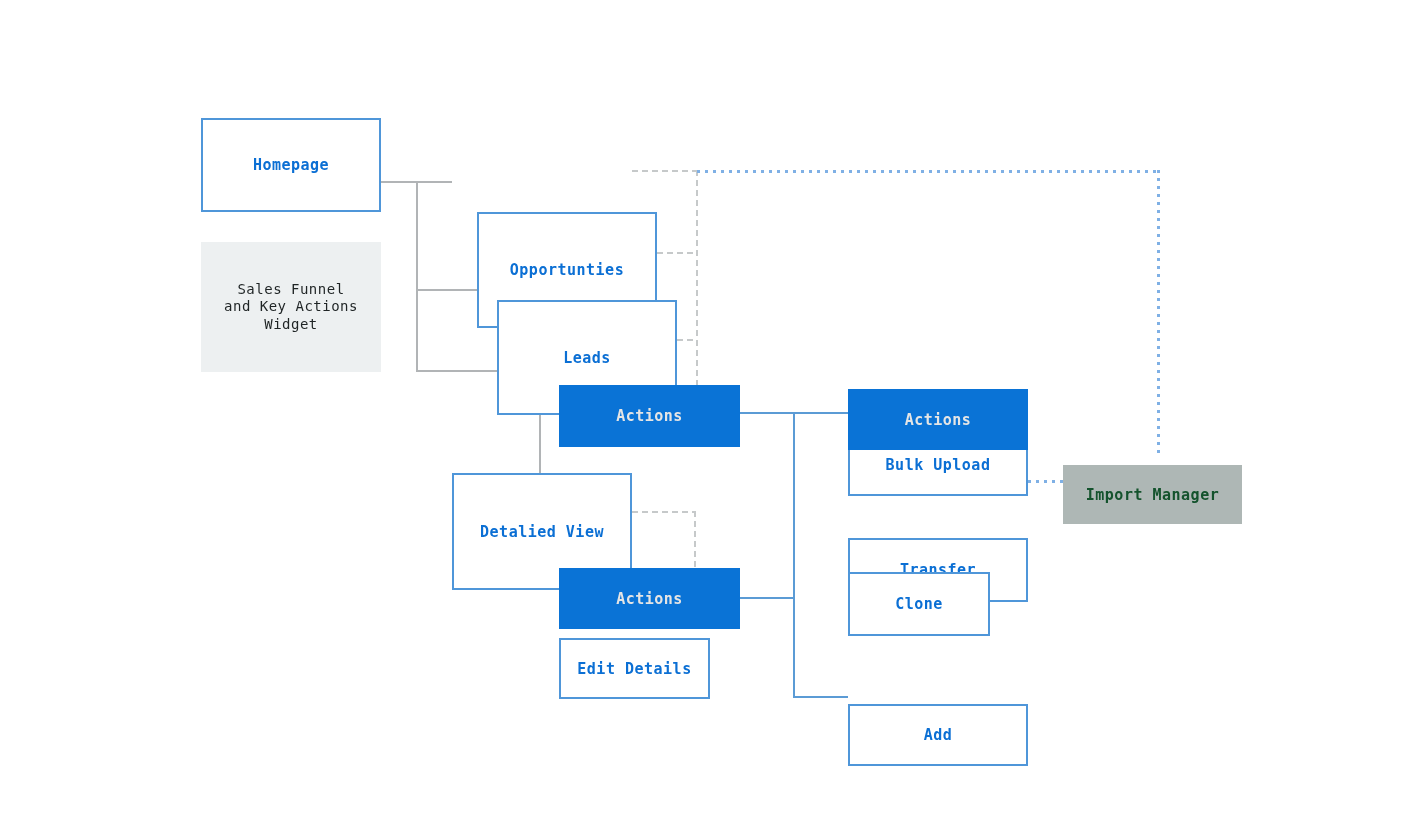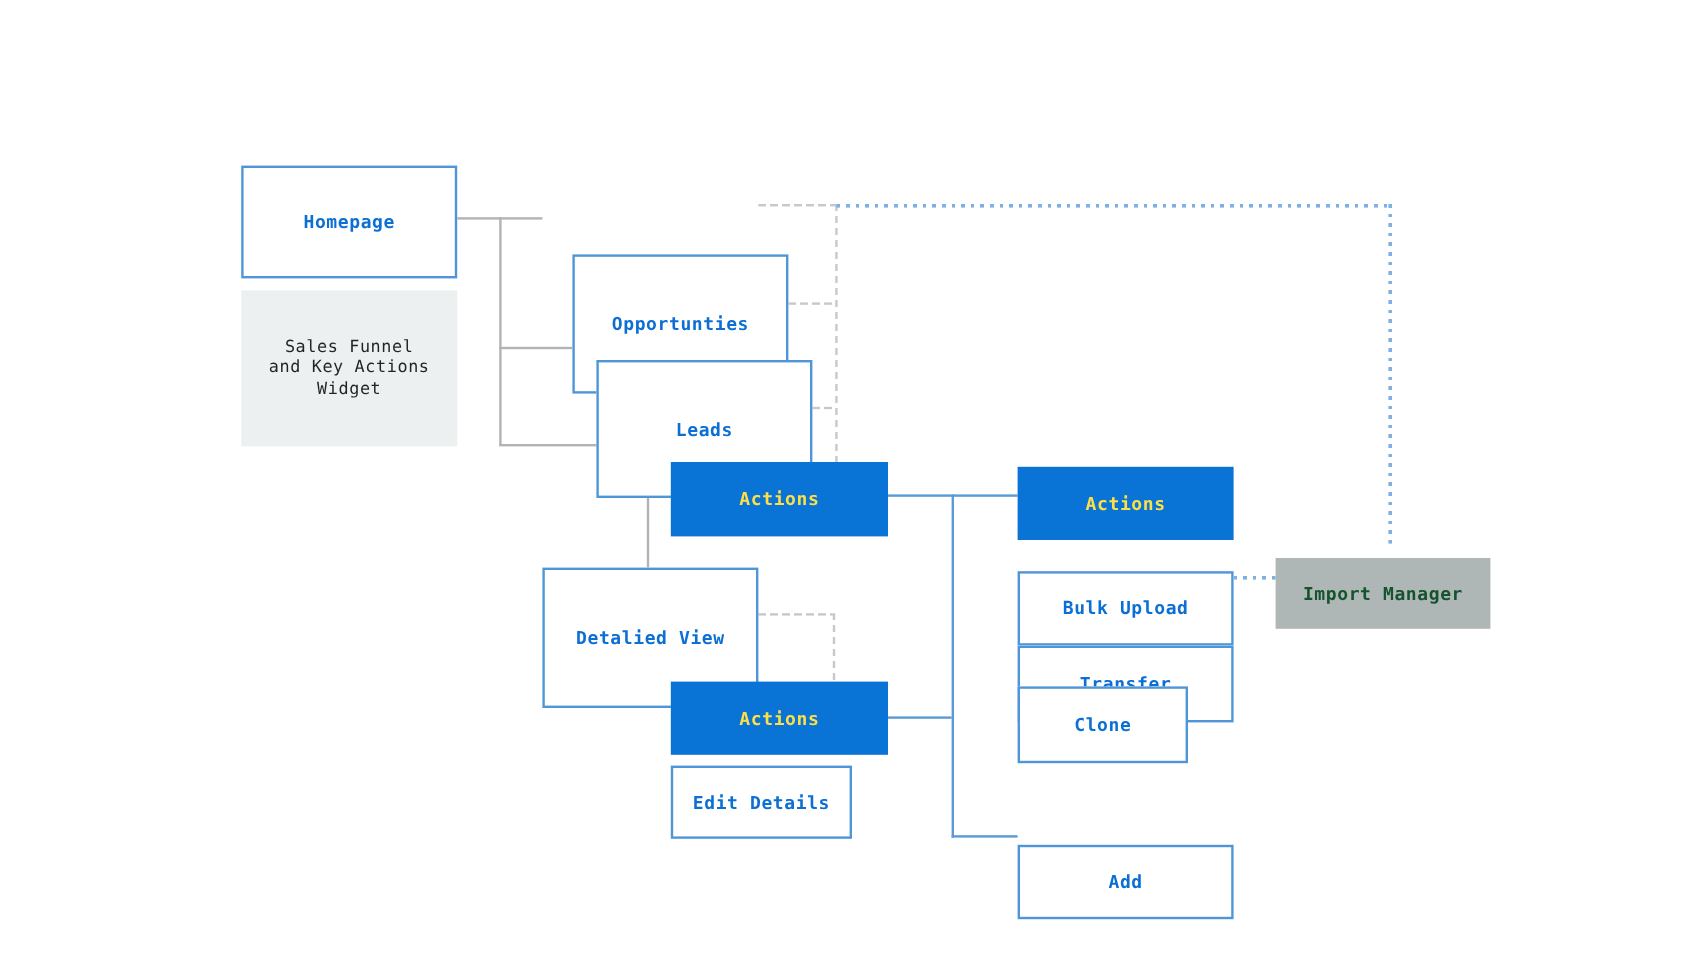--- a/index.html
+++ b/index.html
@@ -23,21 +23,21 @@
   .canvas{position:absolute;left:0;top:0;width:1407px;height:815px;}
 
   
   .node{
     position:absolute;box-sizing:border-box;
     display:flex;align-items:center;justify-content:center;
     font-weight:bold;font-size:15px;letter-spacing:.5px;
     text-align:center;
   }
   .node.outline{background:#ffffff;border:2px solid var(--border-blue);color:var(--label-blue);}
-  .node.filled{background:var(--accent-blue);color:#fde047;border:none;align-items:center;}
+  .node.filled{background:var(--accent-blue);color:#e5e5e5;border:none;align-items:center;}
   .node.grayfill{background:var(--import-bg);color:#14532d;border:none;margin-top:12px;}
   .panel{
     position:absolute;box-sizing:border-box;background:var(--widget-bg);
     display:flex;flex-direction:column;align-items:center;justify-content:center;
     color:var(--text-dark);font-size:14px;font-weight:400;line-height:1.25;
     letter-spacing:.5px;text-align:center;
   }
 
   
   .ln{position:absolute;z-index:1;}
@@ -73,21 +73,21 @@
 
   <div class="ln h-dot" style="left:697px;top:170px;width:462px"></div>
   <div class="ln v-dot" style="left:1157px;top:170px;height:283px"></div>
   <div class="ln h-dot" style="left:1028px;top:480px;width:35px"></div>
 
   <div class="ln h-blue" style="left:740px;top:412px;width:108px"></div>
   <div class="ln h-blue" style="left:740px;top:597px;width:53px"></div>
   <div class="ln v-blue" style="left:793px;top:412px;height:286px"></div>
   <div class="ln h-blue" style="left:793px;top:696px;width:55px"></div>
 
-  <div class="node outline z2" style="left:201px;top:138px;width:180px;height:94px">
+  <div class="node outline z2" style="left:201px;top:118px;width:180px;height:94px">
     <span>Homepage</span>
   </div>
 
   <div class="panel z2" style="left:201px;top:242px;width:180px;height:130px">
     <span>Sales Funnel</span>
     <span>and Key Actions</span>
     <span>Widget</span>
   </div>
 
 
@@ -111,21 +111,21 @@
     <span>Actions</span>
   </div>
 
   <div class="node outline z2" style="left:559px;top:638px;width:151px;height:61px">
     <span>Edit Details</span>
   </div>
 
   <div class="node filled z3" style="left:848px;top:389px;width:180px;height:61px">
     <span>Actions</span>
   </div>
-  <div class="node outline z2" style="left:848px;top:476px;width:180px;height:62px">
+  <div class="node outline z2" style="left:848px;top:434px;width:180px;height:62px">
     <span>Bulk Upload</span>
   </div>
   <div class="node outline z2" style="left:848px;top:538px;width:180px;height:64px">
     <span>Transfer</span>
   </div>
   <div class="node outline z2" style="left:848px;top:572px;width:142px;height:64px">
     <span>Clone</span>
   </div>
 
   <div class="node grayfill z2" style="left:1063px;top:453px;width:179px;height:59px">

